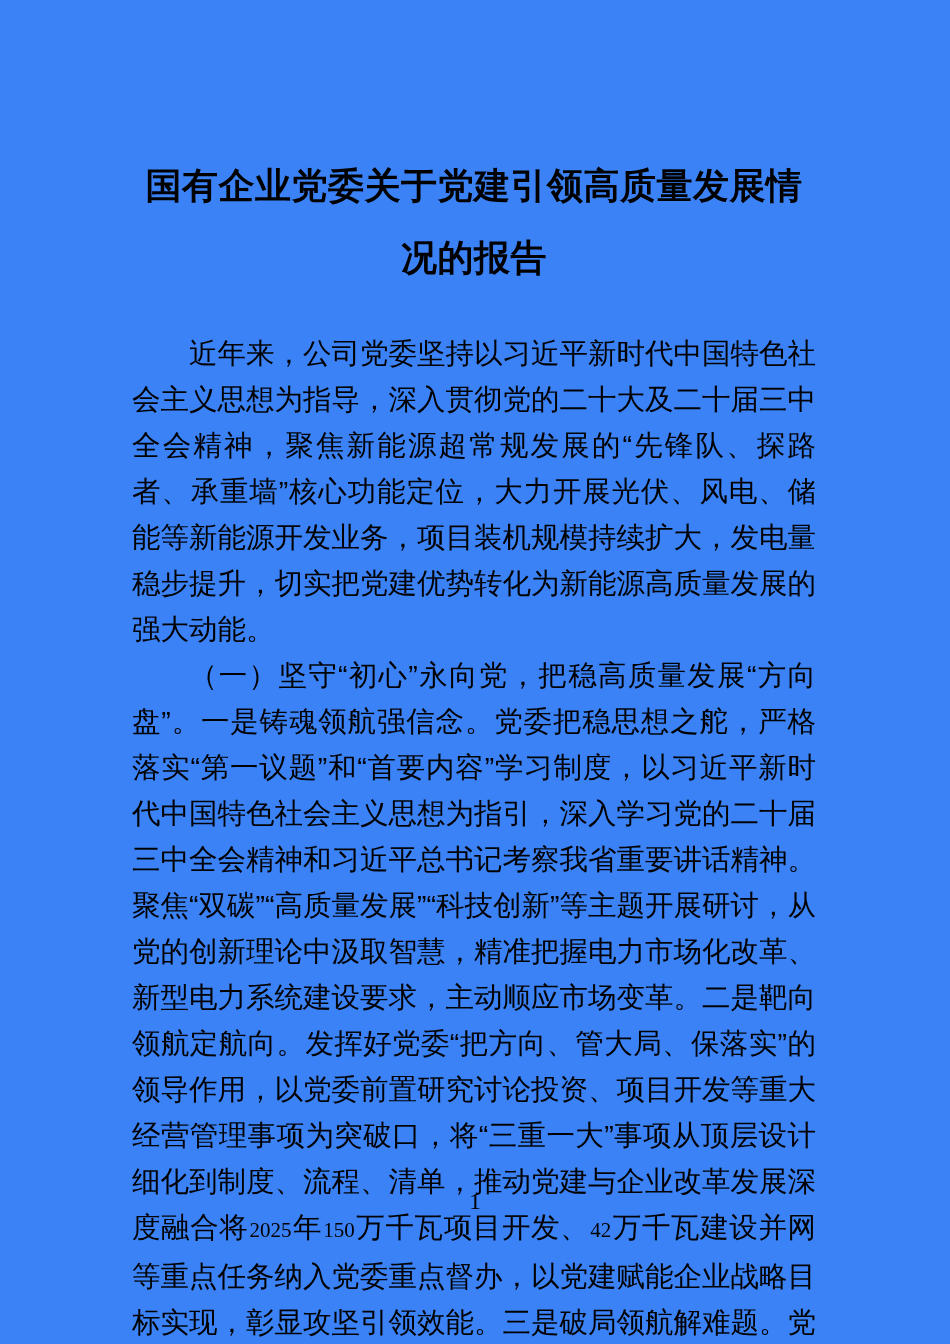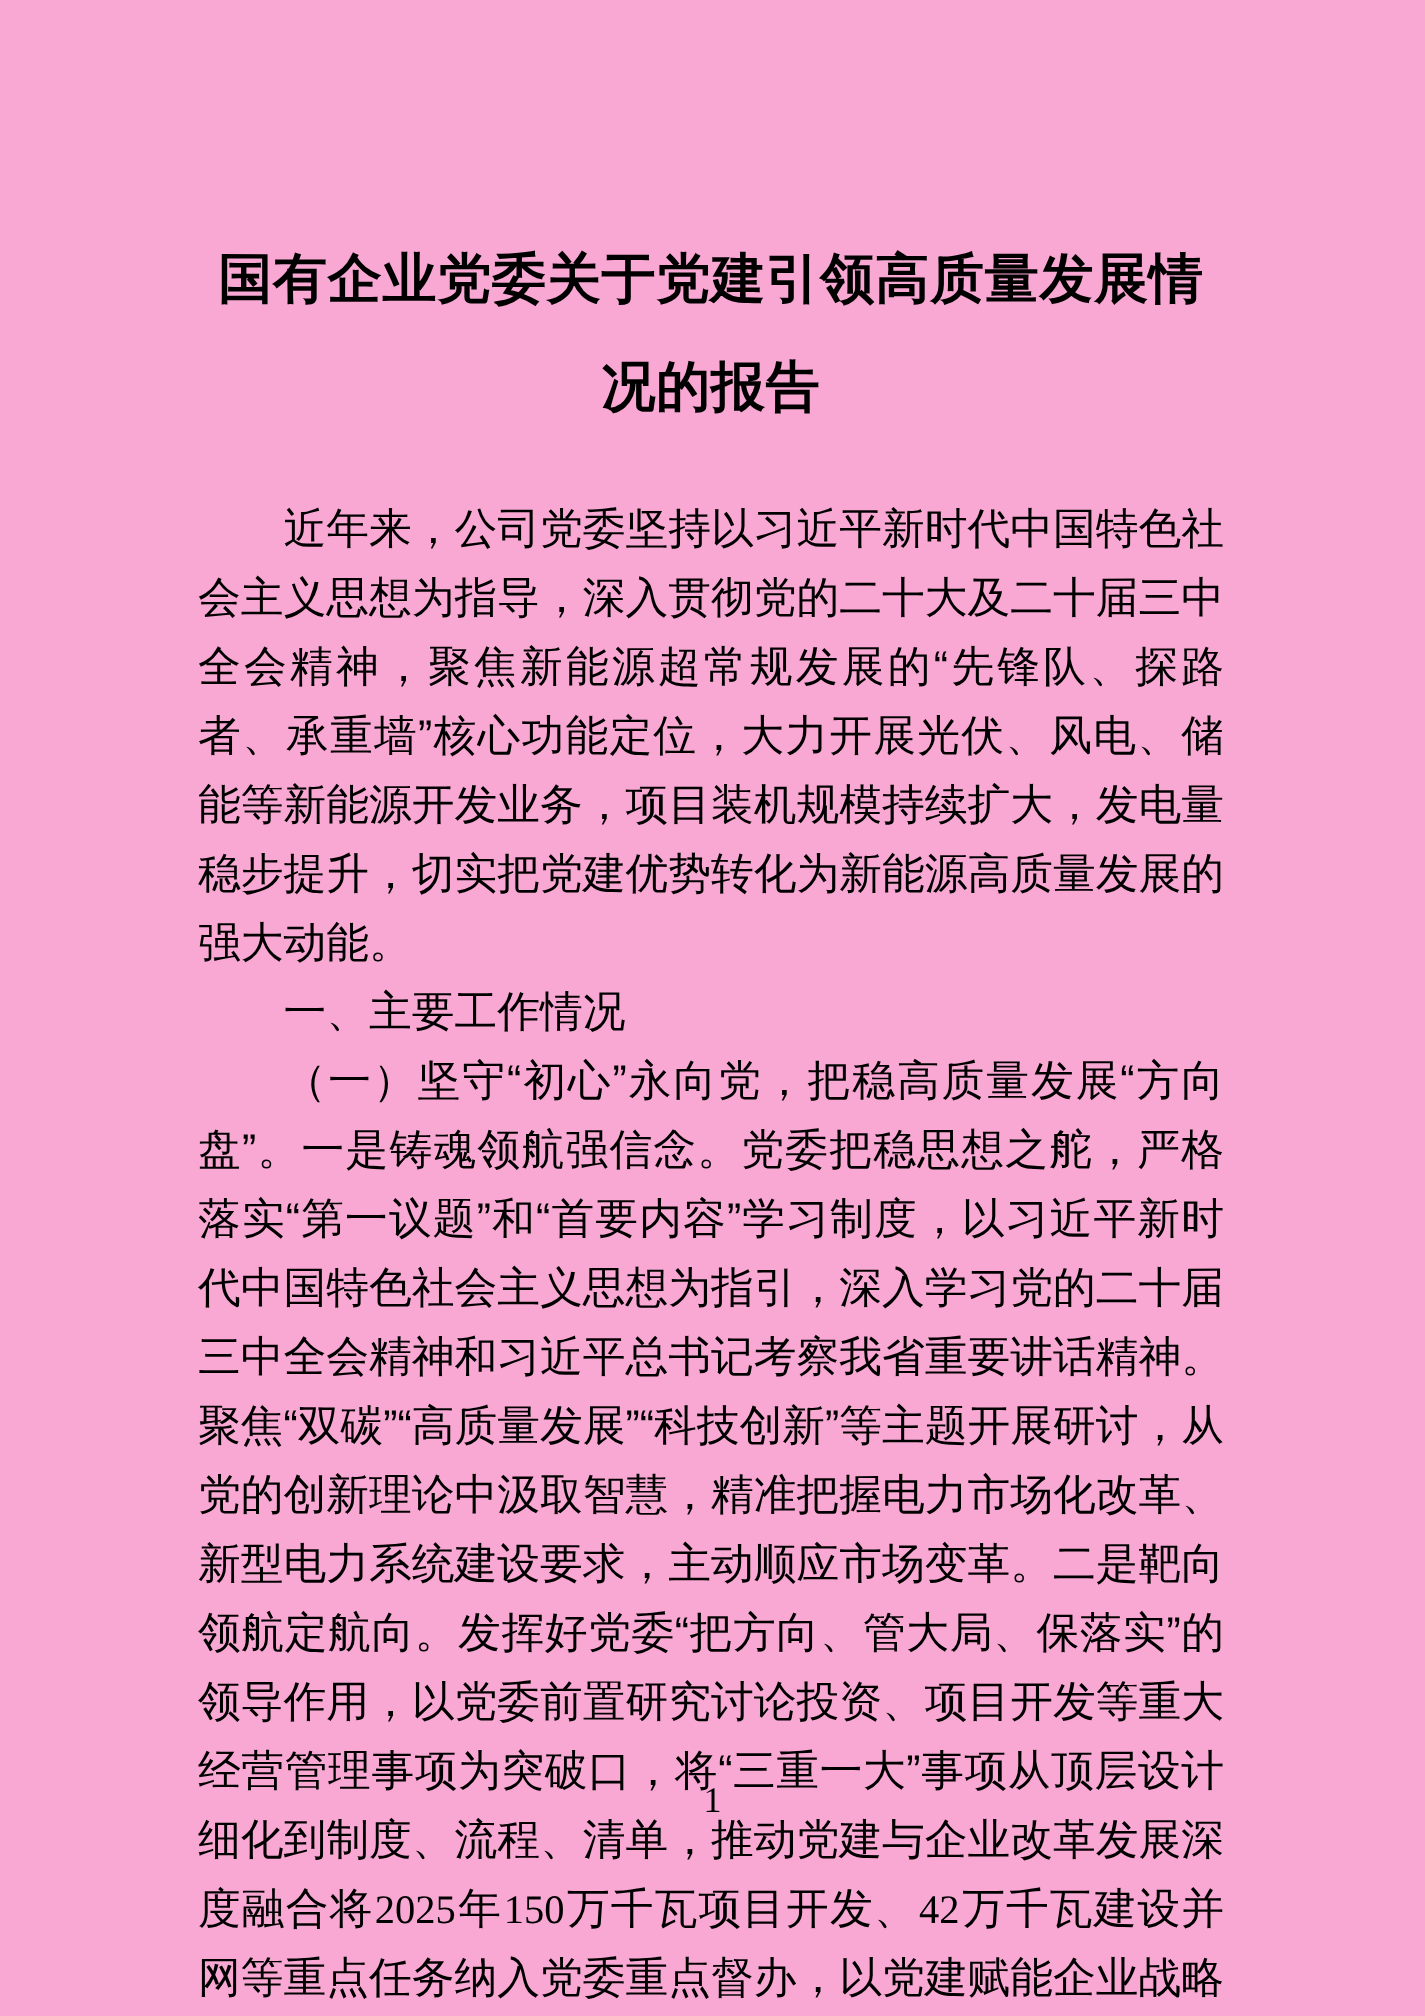--- a/index.html
+++ b/index.html
@@ -4,21 +4,21 @@
 <style>
   html, body {
     margin: 0;
     padding: 0;
     background: #ffffff;
   }
   .page {
     position: relative;
     width: 950px;
     height: 1344px;
-    background: #f9a8d4;
+    background: #3b82f6;
     margin: 0 auto;
     overflow: hidden;
     font-family: "Liberation Sans", "DejaVu Sans", sans-serif;
     color: #000000;
     -webkit-font-smoothing: antialiased;
   }
   .content {
     position: absolute;
     left: 132px;
     top: 0;
@@ -46,21 +46,21 @@
     text-align-last: left;
     letter-spacing: 0px;
     color: #000;
     word-break: break-all;
   }
   p.indent2 {
     text-indent: 57px;
   }
   .num {
     font-family: "Liberation Serif", "DejaVu Serif", serif;
-    font-size: 27px;
+    font-size: 21px;
     padding: 0 1px;
   }
   .page-number {
     position: absolute;
     left: 0;
     top: 1188px;
     width: 950px;
     text-align: center;
     font-family: "Liberation Serif", "DejaVu Serif", serif;
     font-size: 24px;
@@ -73,21 +73,20 @@
 <div class="page">
 
   <div class="content">
 
     <h1 class="doc-title">国有企业党委关于党建引领高质量发展情况的报告</h1>
 
     <div class="body-block">
 
       <p class="para indent2">近年来，公司党委坚持以习近平新时代中国特色社会主义思想为指导，深入贯彻党的二十大及二十届三中全会精神，聚焦新能源超常规发展的“先锋队、探路者、承重墙”核心功能定位，大力开展光伏、风电、储能等新能源开发业务，项目装机规模持续扩大，发电量稳步提升，切实把党建优势转化为新能源高质量发展的强大动能。</p>
 
-      <p class="para indent2">一、主要工作情况</p>
 
       <p class="para indent2">（一）坚守“初心”永向党，把稳高质量发展“方向盘”。一是铸魂领航强信念。党委把稳思想之舵，严格落实“第一议题”和“首要内容”学习制度，以习近平新时代中国特色社会主义思想为指引，深入学习党的二十届三中全会精神和习近平总书记考察我省重要讲话精神。聚焦“双碳”“高质量发展”“科技创新”等主题开展研讨，从党的创新理论中汲取智慧，精准把握电力市场化改革、新型电力系统建设要求，主动顺应市场变革。二是靶向领航定航向。发挥好党委“把方向、管大局、保落实”的领导作用，以党委前置研究讨论投资、项目开发等重大经营管理事项为突破口，将“三重一大”事项从顶层设计细化到制度、流程、清单，推动党建与企业改革发展深度融合将<span class="num">2025</span>年<span class="num">150</span>万千瓦项目开发、<span class="num">42</span>万千瓦建设并网等重点任务纳入党委重点督办，以党建赋能企业战略目标实现，彰显攻坚引领效能。三是破局领航解难题。党委班子密切关注电力市场等领域政策动态，及时调整管理策略，推动党建与生产经营同频共振。针对产业发展难点，组建项目</p>
 
     </div>
 
   </div>
 
   <div class="page-number">1</div>
 
 </div>

